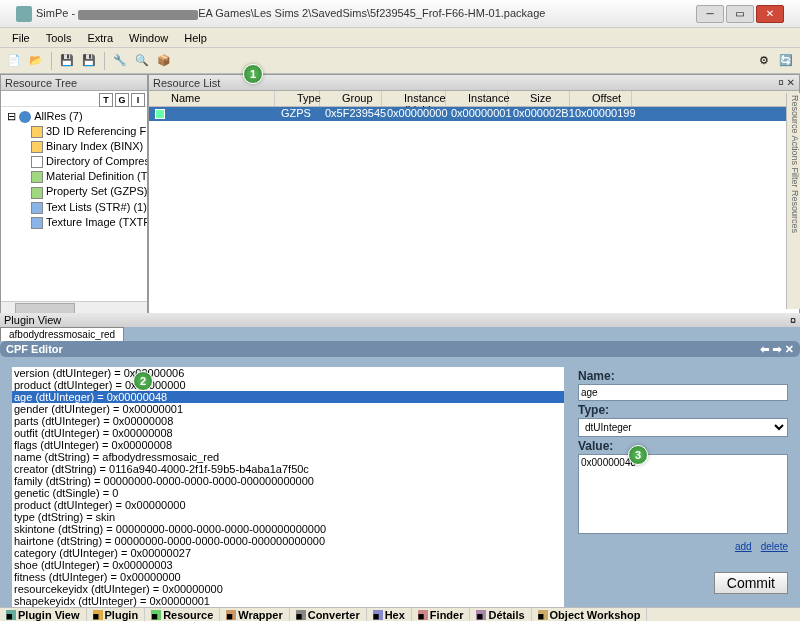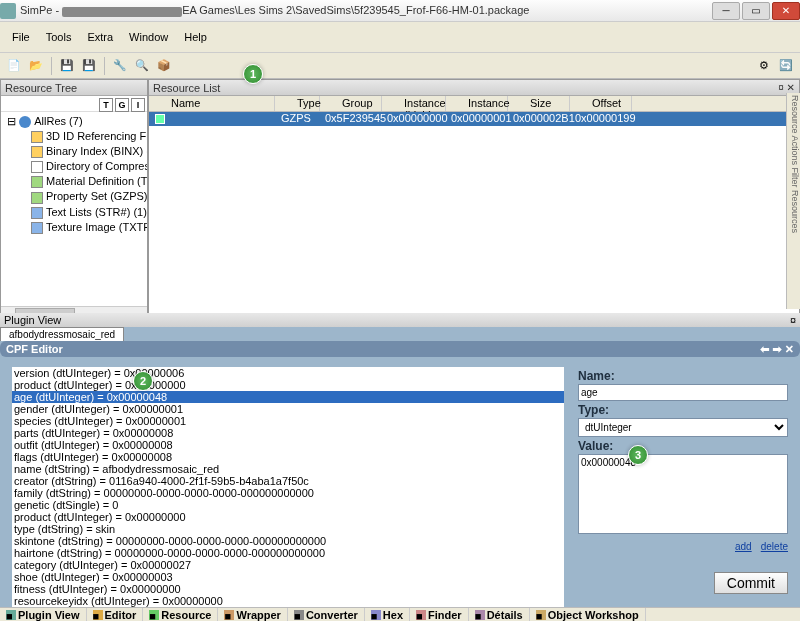--- a/index.html
+++ b/index.html
@@ -1,28 +1,28 @@
 <!DOCTYPE html>
 <html><head>
 <meta charset="utf-8">
 <style>
 * { box-sizing: border-box; margin: 0; padding: 0; font-family: 'Segoe UI', Tahoma, sans-serif; font-size: 11px; }
 body { background: #f0f0f0; width: 800px; height: 621px; overflow: hidden; position: relative; }
 
 
-.titlebar { height: 22px; background: linear-gradient(#fdfdfd, #e8e8e8); border-bottom: 1px solid #ccc; display: flex; align-items: center; padding: 0 0; }
+.titlebar { height: 28px; background: linear-gradient(#fdfdfd, #e8e8e8); border-bottom: 1px solid #ccc; display: flex; align-items: center; padding: 0 16px; }
 .titlebar .icon { width: 16px; height: 16px; background: #7aa; border-radius: 2px; margin-right: 4px; }
 .titlebar .title { flex: 1; color: #333; white-space: nowrap; overflow: hidden; }
 .titlebar .title .blur { background: #888; color: transparent; border-radius: 2px; display: inline-block; width: 120px; height: 10px; vertical-align: middle; }
 .winbtns { display: flex; gap: 2px; }
 .winbtns .btn { width: 28px; height: 18px; background: #ddd; border: 1px solid #aaa; border-radius: 2px; display: flex; align-items: center; justify-content: center; font-size: 10px; cursor: pointer; }
 .winbtns .close { background: #d04a3a; color: #fff; border-color: #a03020; }
 
 
-.menubar { height: 31px; background: #ece9d8; border-bottom: 1px solid #ccc; display: flex; align-items: center; padding: 0 4px; }
+.menubar { height: 20px; background: #ece9d8; border-bottom: 1px solid #ccc; display: flex; align-items: center; padding: 0 4px; }
 .menubar span { padding: 2px 8px; cursor: pointer; }
 
 
 .toolbar { height: 26px; background: #ece9d8; border-bottom: 1px solid #bbb; display: flex; align-items: center; padding: 0 4px; gap: 2px; }
 .toolbar .tbtn { width: 20px; height: 20px; border: 1px solid transparent; display: flex; align-items: center; justify-content: center; cursor: pointer; }
 .toolbar .sep { width: 1px; height: 18px; background: #bbb; margin: 0 3px; }
 
 
 .main { display: flex; height: 242px; }
 .restree { width: 148px; background: #fff; border: 1px solid #999; display: flex; flex-direction: column; }
@@ -181,21 +181,20 @@
   <div class="tab">
       <span>afbodydressmosaic_red</span>
     </div>
   <div class="cpfhdr"><span>CPF Editor</span><span style="float:right">⬅ ➡ ✕</span></div>
   <div class="body">
     <div class="proplist" id="proplist">
         <div>version (dtUInteger) = 0x00000006</div>
         <div>product (dtUInteger) = 0x00000000</div>
         <div class="sel">age (dtUInteger) = 0x00000048</div>
         <div>gender (dtUInteger) = 0x00000001</div>
-        <div>species (dtUInteger) = 0x00000001</div>
         <div>parts (dtUInteger) = 0x00000008</div>
         <div>outfit (dtUInteger) = 0x00000008</div>
         <div>flags (dtUInteger) = 0x00000008</div>
         <div>name (dtString) = afbodydressmosaic_red</div>
         <div>creator (dtString) = 0116a940-4000-2f1f-59b5-b4aba1a7f50c</div>
         <div>family (dtString) = 00000000-0000-0000-0000-000000000000</div>
         <div>genetic (dtSingle) = 0</div>
         <div>product (dtUInteger) = 0x00000000</div>
         <div>type (dtString) = skin</div>
         <div>skintone (dtString) = 00000000-0000-0000-0000-000000000000</div>
@@ -223,21 +222,21 @@
   </div>
 </div>
 
 <div class="bottomtabs">
   <span>
       <i class="tic" style="background:#6a9">■</i>
       <b>Plugin View</b>
     </span>
   <span>
       <i class="tic" style="background:#da4">■</i>
-      <b>Editor</b>
+      <b>Plugin</b>
     </span>
   <span>
       <i class="tic" style="background:#6c6">■</i>
       <b>Resource</b>
     </span>
   <span>
       <i class="tic" style="background:#c96">■</i>
       <b>Wrapper</b>
     </span>
   <span>

